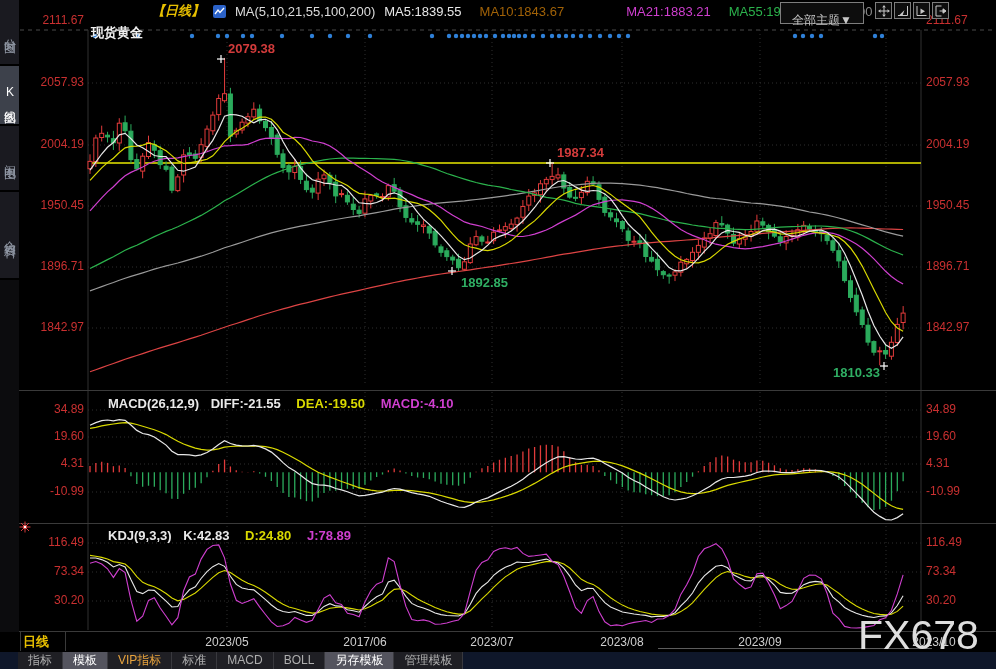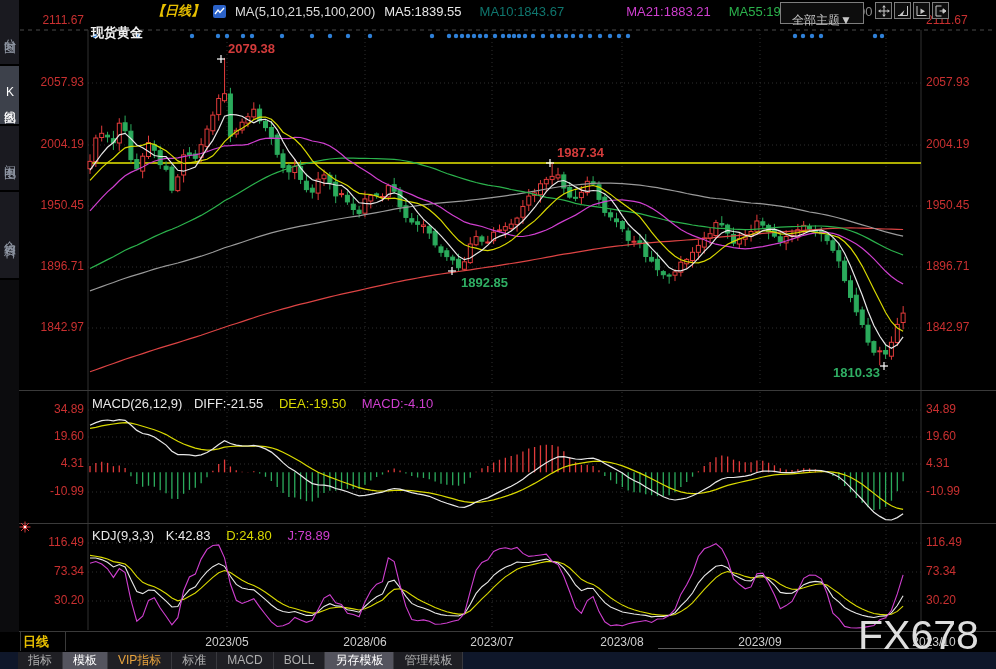--- a/index.html
+++ b/index.html
@@ -26,21 +26,21 @@
   .tbtn{position:absolute;top:2px;width:15px;height:15px;border:1px solid #7d7d7d;background:#0d0d0d;z-index:6;
     display:flex;align-items:center;justify-content:center;cursor:pointer;}
 
   
   .axl{position:absolute;font-size:12px;color:#c93030;z-index:4;line-height:13px;}
   .axl.right{left:926px;width:64px;text-align:left;}
   .axl.left{left:22px;width:62px;text-align:right;}
   .datel{position:absolute;top:635px;width:60px;text-align:center;font-size:12px;color:#cfcfcf;z-index:3;}
 
   
-  .p-head{position:absolute;left:92px;font-size:13px;white-space:nowrap;z-index:5;}
+  .p-head{position:absolute;left:108px;font-size:13px;white-space:nowrap;z-index:5;font-weight:bold;}
   .p-head .w{color:#e9e9e9;}
   .p-head .y{color:#d9d900;margin-left:12px;}
   .p-head .m{color:#cf3fcf;margin-left:12px;}
   #macd-head{top:396px;}
   #kdj-head{top:528px;}
 
   
   .period-cell{position:absolute;left:20px;top:632px;width:46px;height:19px;z-index:5;border-left:1px solid #3a3a3a;
     border-right:1px solid #3a3a3a;color:#e8c000;font-size:13px;font-weight:bold;line-height:19px;padding-left:2px;
     box-sizing:border-box;cursor:pointer;}
@@ -600,21 +600,21 @@
     <span class="period">【日线】</span>
     <span style="display:inline-flex;">
       <svg width="13" height="13">
           <rect width="13" height="13" rx="2" fill="#2b62c8"></rect>
       <polyline points="2,9 5,5 7,7.5 11,3" stroke="#fff" fill="none" stroke-width="1.3"></polyline>
         </svg>
     </span>
     <span class="mas">MA(5,10,21,55,100,200)</span>
     <span id="ma-legend" style="display:inline-flex;gap:17px;">
         <span class="ma-item" style="color: rgb(232, 232, 232);">MA5:1839.55</span>
-        <span class="ma-item" style="color: #0f766e;">MA10:1843.67</span>
+        <span class="ma-item" style="color: #a16207;">MA10:1843.67</span>
         <span class="ma-item" style="color: rgb(207, 63, 207); margin-left: 44px;">MA21:1883.21</span>
         <span class="ma-item" style="color: rgb(43, 178, 76);">MA55:1908.78</span>
         <span class="ma-item" style="color: rgb(138, 138, 138);">MA100</span>
       </span>
   </div>
   <button class="theme-btn">全部主题▼</button>
   <span id="toolbar-icons"><span class="tbtn" style="left: 875px;">
         <svg width="12" height="12" viewBox="0 0 12 12">
           <path d="M6 0l1.8 2.6H4.2zM6 12l1.8-2.6H4.2zM0 6l2.6-1.8v3.6zM12 6l-2.6-1.8v3.6z" fill="#c8c8c8"></path>
           <path d="M6 2.5v7M2.5 6h7" stroke="#c8c8c8" stroke-width="1" fill="none"></path>
@@ -657,21 +657,21 @@
       <div class="axl right" style="top: 457px;">4.31</div>
       <div class="axl left" style="top: 485px;">-10.99</div>
       <div class="axl right" style="top: 485px;">-10.99</div>
       <div class="axl left" style="top: 536px;">116.49</div>
       <div class="axl right" style="top: 536px;">116.49</div>
       <div class="axl left" style="top: 565px;">73.34</div>
       <div class="axl right" style="top: 565px;">73.34</div>
       <div class="axl left" style="top: 594px;">30.20</div>
       <div class="axl right" style="top: 594px;">30.20</div>
       <div class="datel" style="left: 197px;">2023/05</div>
-      <div class="datel" style="left: 335px;">2028/06</div>
+      <div class="datel" style="left: 335px;">2017/06</div>
       <div class="datel" style="left: 462px;">2023/07</div>
       <div class="datel" style="left: 592px;">2023/08</div>
       <div class="datel" style="left: 730px;">2023/09</div>
       <div class="datel" style="left: 904px;">2023/10</div>
     </div>
 
   <div class="p-head" id="macd-head">
     <span class="w">MACD(26,12,9)</span>
     <span class="w" style="margin-left:8px;">DIFF:-21.55</span>
     <span class="y">DEA:-19.50</span>

